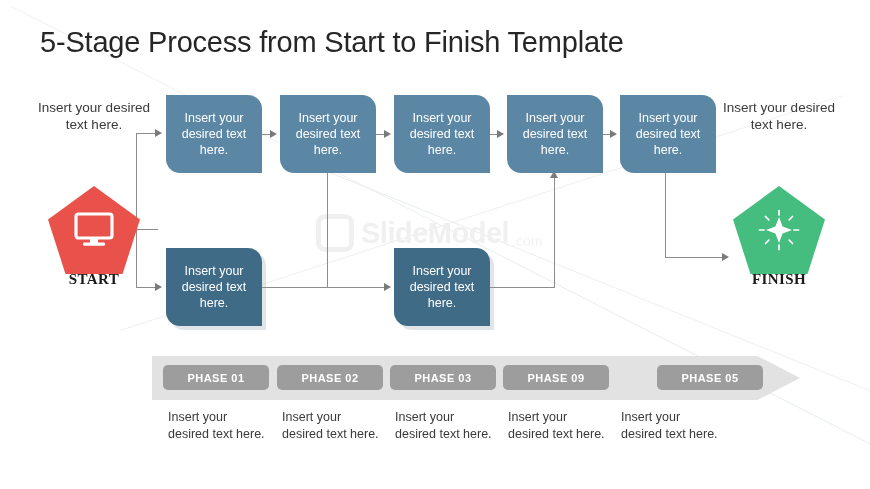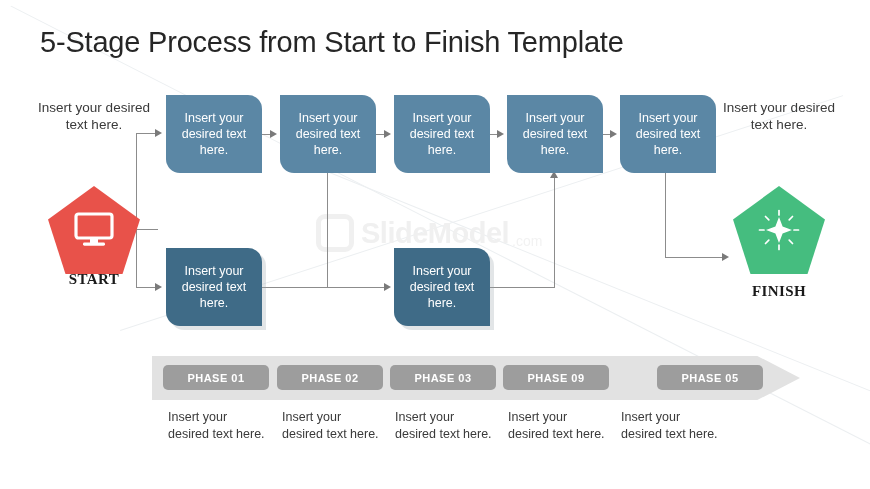--- a/index.html
+++ b/index.html
@@ -90,21 +90,21 @@
     position: absolute;
     width: 140px;
     text-align: center;
     font-size: 15px;
     font-weight: bold;
     color: #1a1a1a;
     letter-spacing: 0.4px;
     font-family: Liberation Serif, serif;
   }
   #start-label { left: 24px; top: 271px; }
-  #finish-label { left: 709px; top: 283px; }
+  #finish-label { left: 709px; top: 271px; }
 
   .cap-text {
     position: absolute;
     width: 122px;
     text-align: center;
     font-size: 13.5px;
     line-height: 17px;
     color: #3a3a3a;
   }
   #start-text { left: 33px; top: 99px; }

